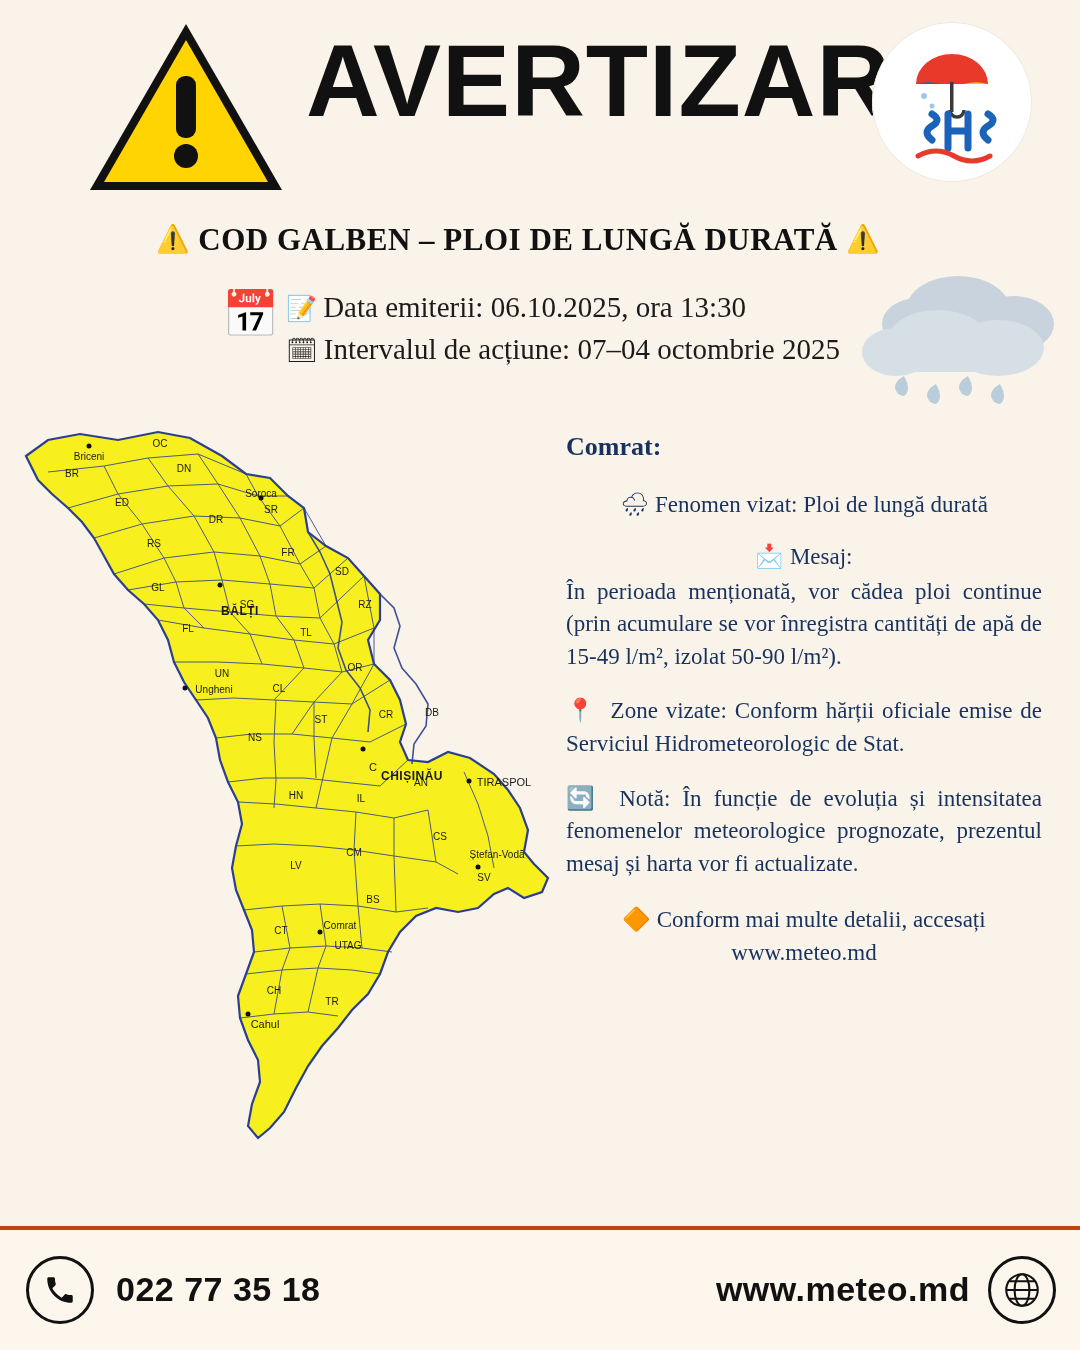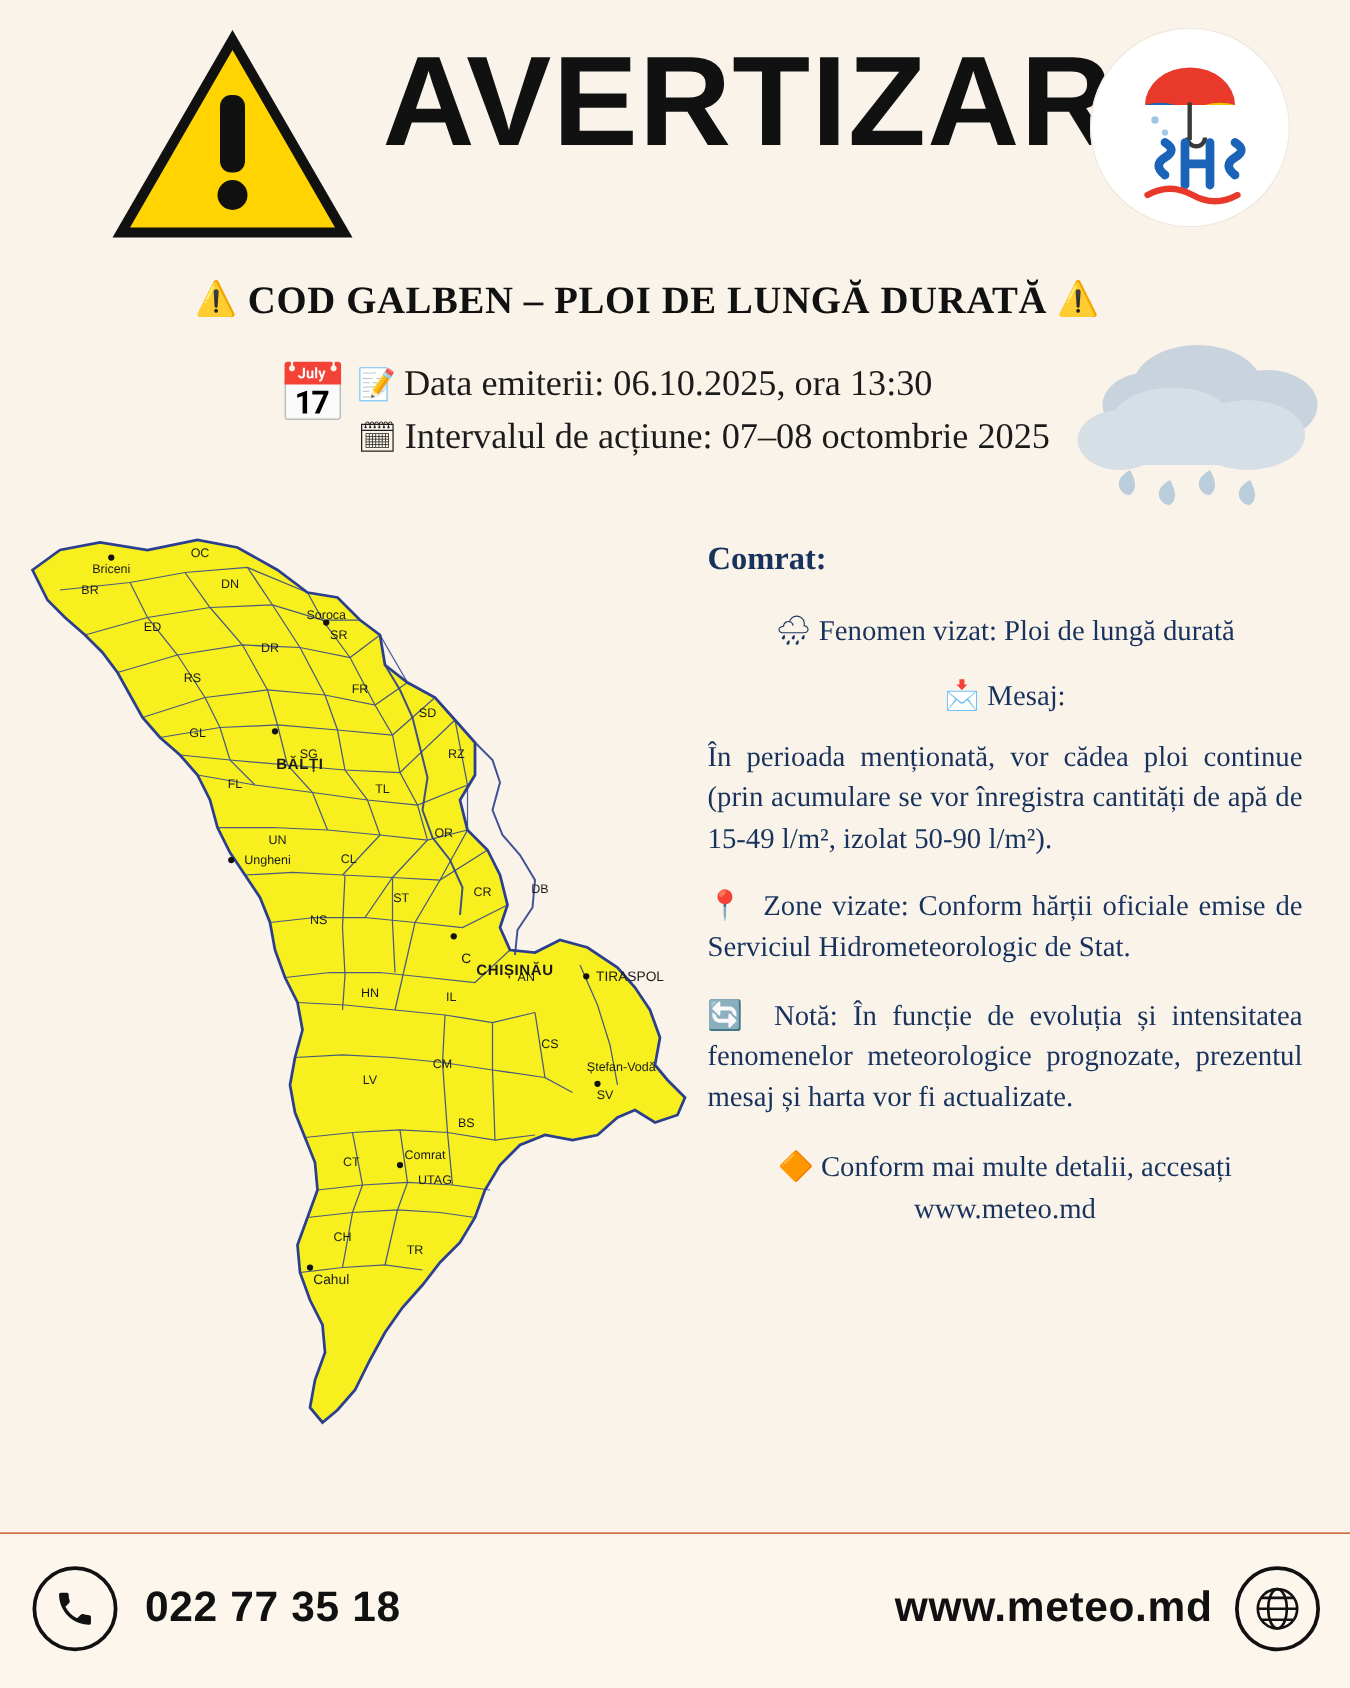--- a/index.html
+++ b/index.html
@@ -132,21 +132,21 @@
     text-align: center;
     font-size: 23px;
     line-height: 1.5;
     color: #17325c;
     margin-bottom: 20px;
   }
   .det-label-center {
     text-align: center;
     font-size: 23px;
     color: #17325c;
-    margin-bottom: 20px;
+    margin-bottom: 6px;
   }
   .det-just {
     text-align: justify;
     text-justify: inter-word;
     font-size: 23px;
     line-height: 1.42;
     color: #17325c;
     margin-bottom: 22px;
   }
   .det-just .em { margin-right: 6px; }
@@ -157,21 +157,21 @@
     color: #17325c;
     margin-top: 6px;
   }
 
   
   .bottombar {
     position: absolute;
     left: 0; bottom: 0;
     width: 1080px; height: 124px;
     background: #fdf6ed;
-    border-top: 1px solid #c2410c;
+    border-top: 4px solid #c2410c;
     display: flex;
     align-items: center;
   }
   .phone-icon {
     position: absolute;
     left: 26px; top: 26px;
     width: 68px; height: 68px;
     border-radius: 50%;
     border: 3px solid #111;
     display: flex; align-items: center; justify-content: center;
@@ -247,21 +247,21 @@
     <span>COD GALBEN – PLOI DE LUNGĂ DURATĂ</span>
     <span class="sbicon">⚠️</span>
   </div>
 
   <div class="datebox">
     <span class="cal-icon">📅</span>
     <div class="date-line">
       <span class="li">📝</span><span>Data emiterii: 06.10.2025, ora 13:30</span>
     </div>
     <div class="date-line">
-      <span class="li">🗓</span><span>Intervalul de acțiune: 07–08 octombrie 2025</span>
+      <span class="li">🗓</span><span>Intervalul de acțiune: 07–04 octombrie 2025</span>
     </div>
   </div>
 
   <svg class="cloudart" viewBox="0 0 240 160">
     <g fill="#c8d3dd">
       <ellipse cx="140" cy="48" rx="52" ry="34"></ellipse>
       <ellipse cx="196" cy="62" rx="40" ry="28"></ellipse>
       <ellipse cx="100" cy="62" rx="36" ry="26"></ellipse>
     </g>
     <g fill="#d6dee6">

